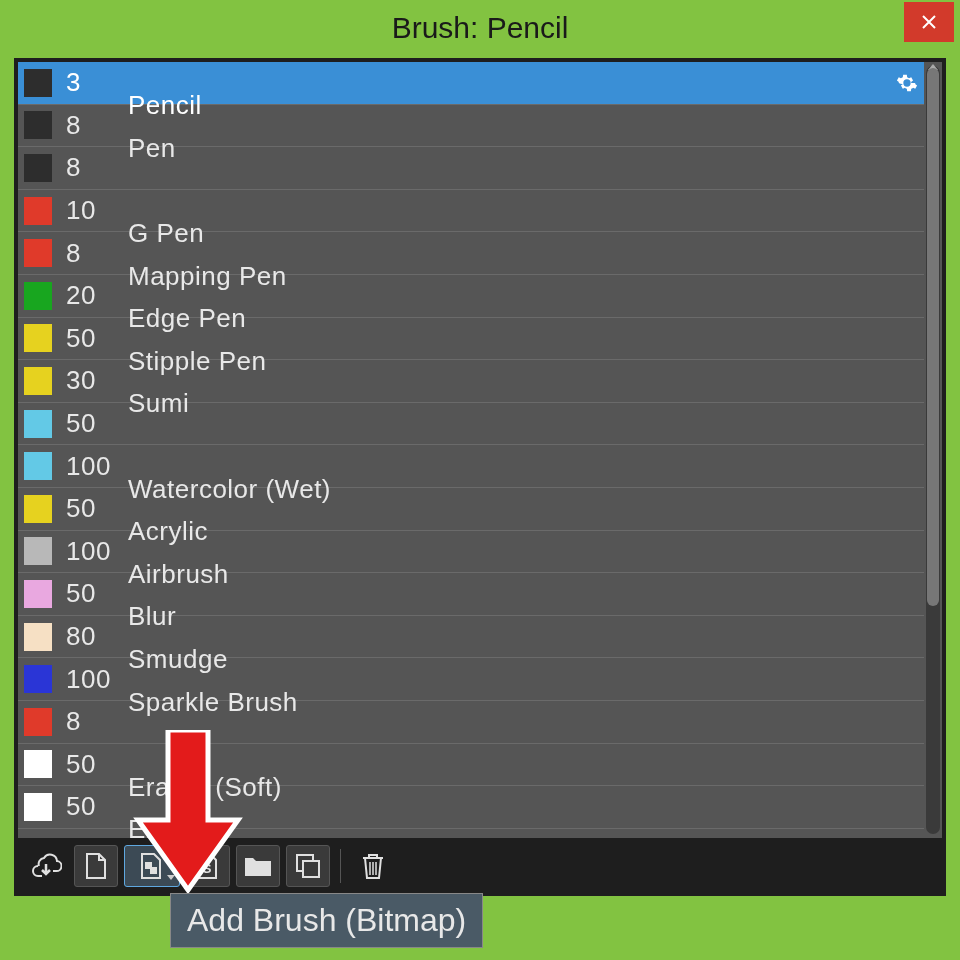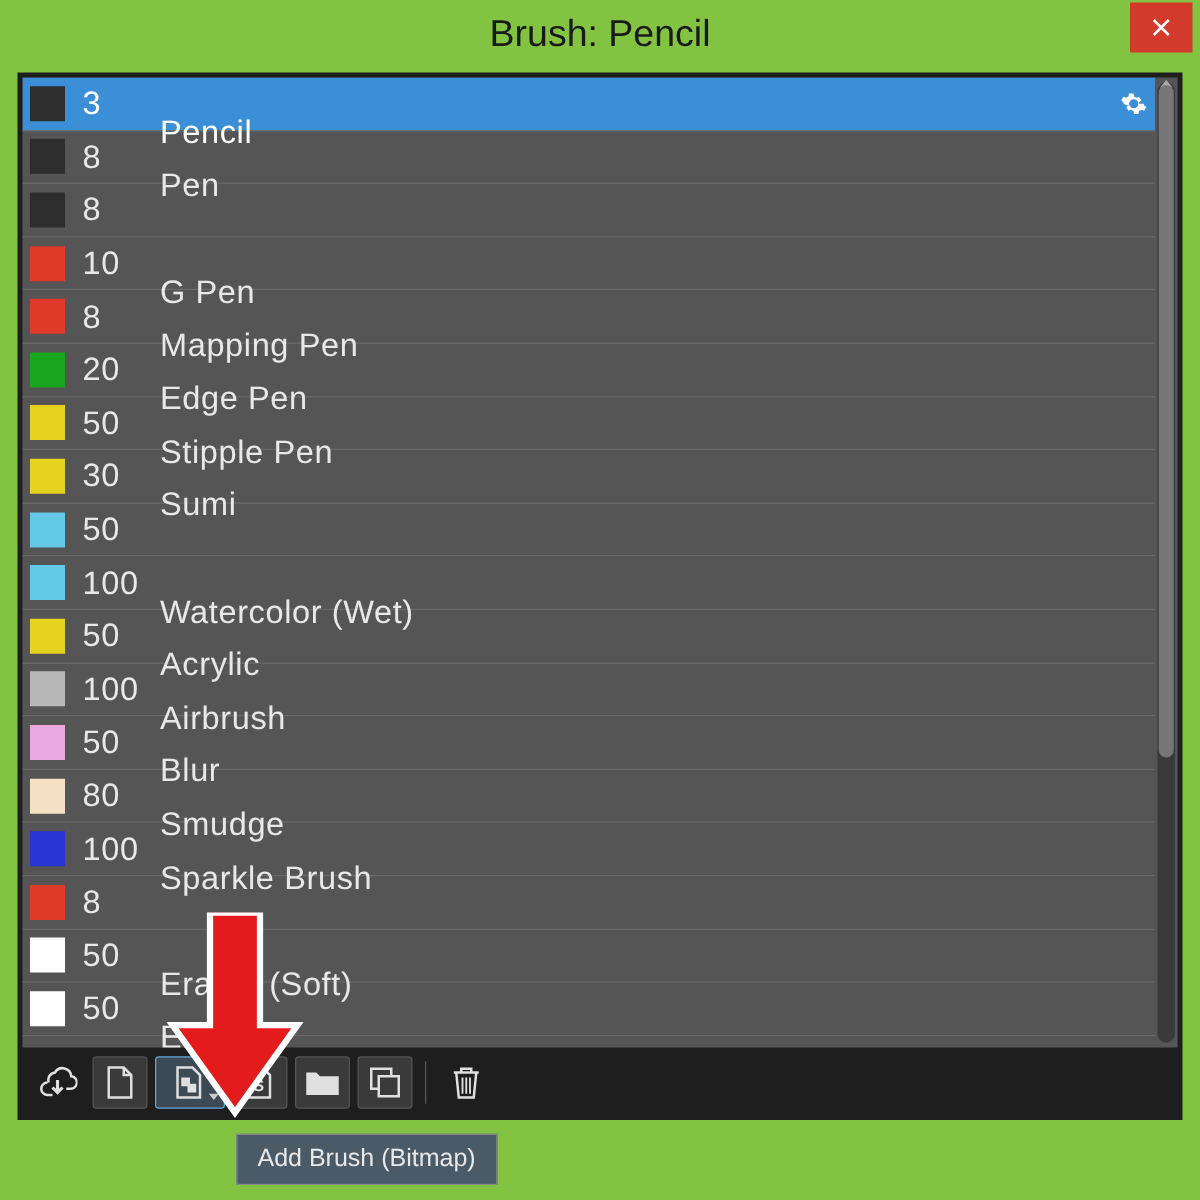--- a/index.html
+++ b/index.html
@@ -187,24 +187,23 @@
     border-top: 5px solid #ccc;
   }
 
   .tooltip {
     position: absolute;
     left: 170px;
     bottom: 12px;
     background: #4a5a66;
     border: 1px solid #888;
     color: #e8e8e8;
-    font-size: 20px;
+    font-size: 32px;
     padding: 8px 16px;
     z-index: 50;
-    margin-left: 19px;
   }
 
   .callout-arrow {
     position: absolute;
     left: 123px;
     top: 730px;
     z-index: 40;
     pointer-events: none;
   }
 

